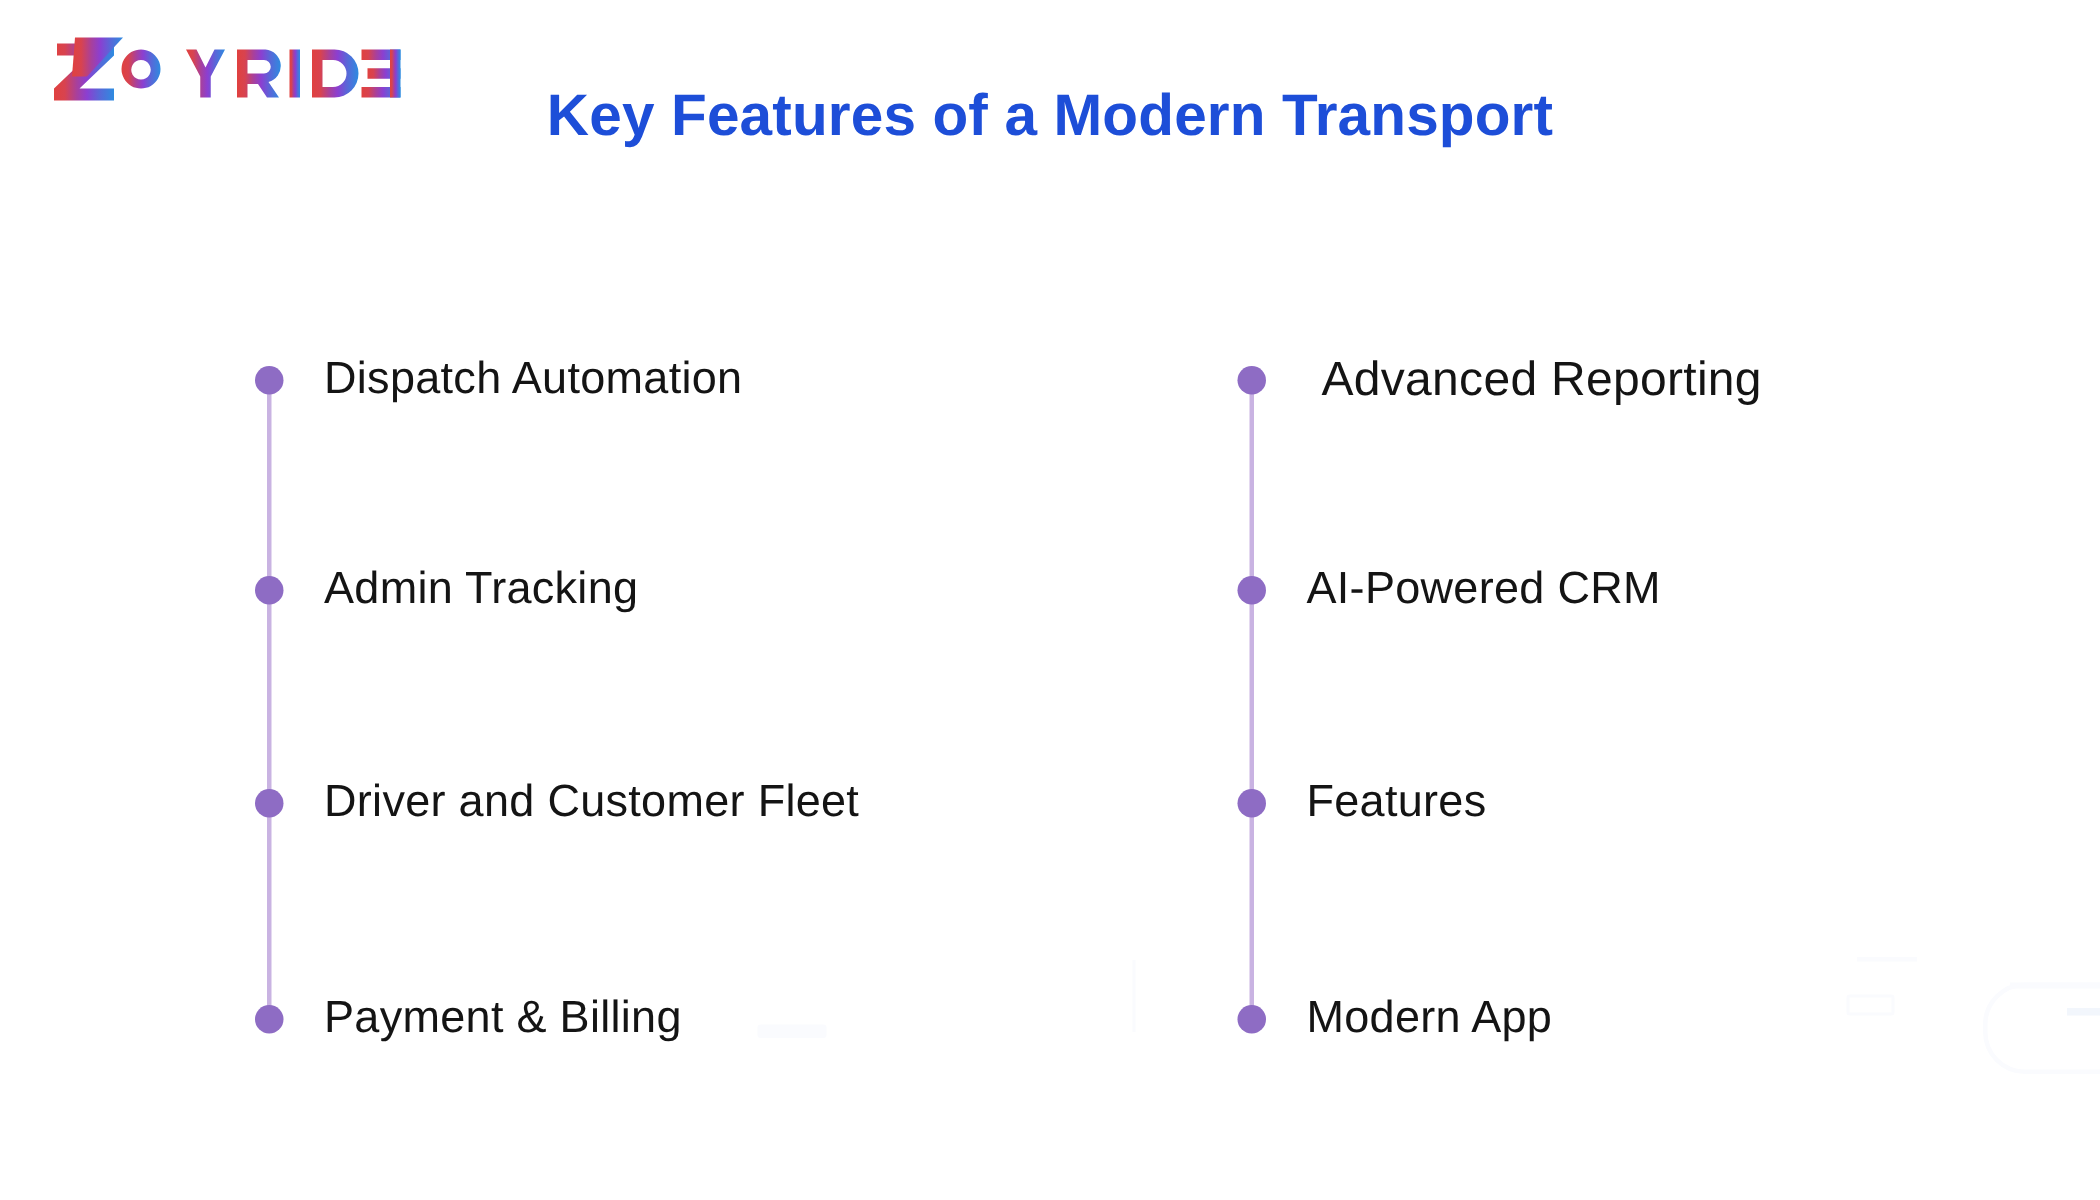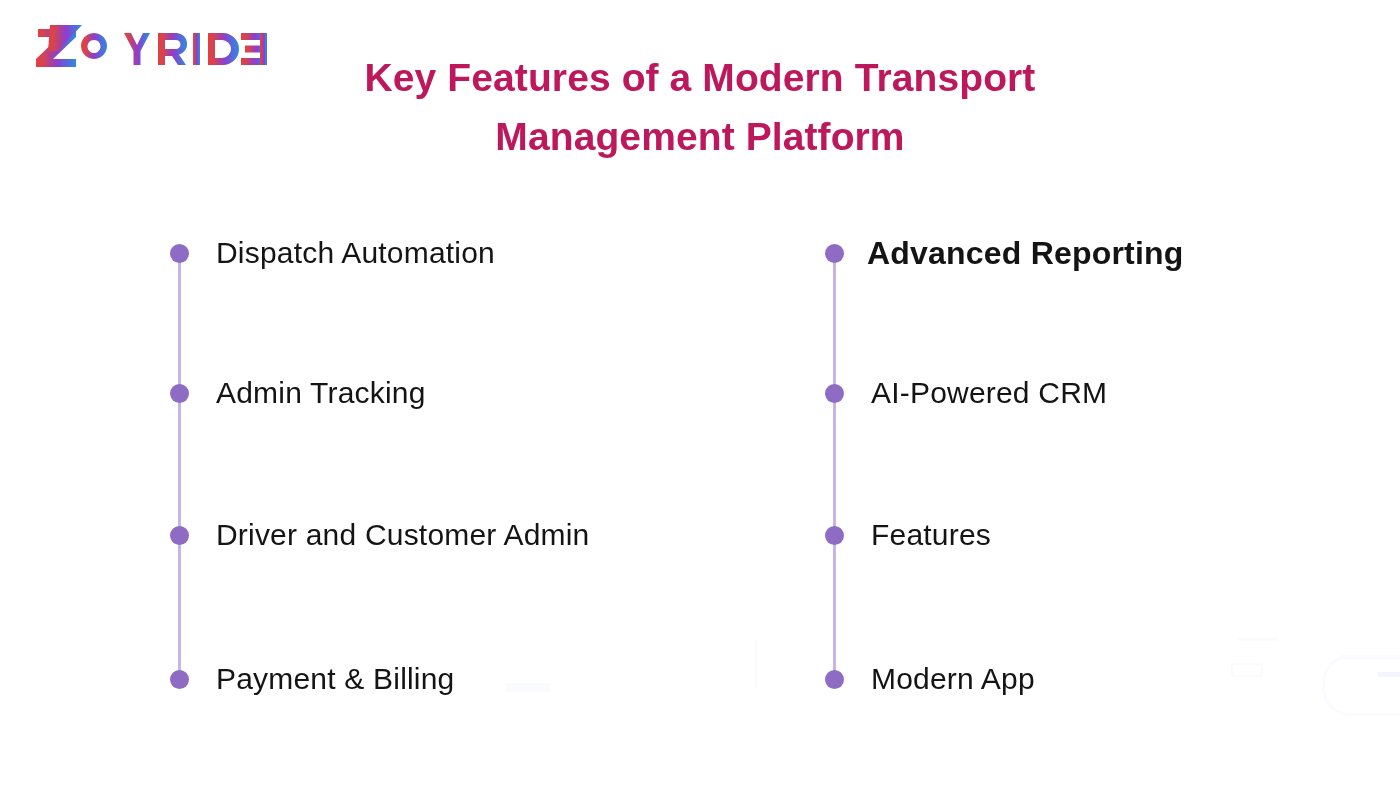--- a/index.html
+++ b/index.html
@@ -40,21 +40,21 @@
   }
   .logo svg { display: block; }
 
   
   .title {
     position: absolute;
     left: 250px;
     top: 48px;
     width: 900px;
     text-align: center;
-    color: #be185d;
+    color: #1d4ed8;
     font-size: 39px;
     font-weight: 600;
     line-height: 59px;
     letter-spacing: 0.1px;
   }
 
   
   .columns {
     position: absolute;
     left: 0;
@@ -104,23 +104,22 @@
     top: 50%;
     transform: translateY(-50%);
     white-space: nowrap;
     color: #141414;
     font-size: 30px;
     font-weight: 400;
     letter-spacing: 0.2px;
   }
   
   .col-right .feature.first .label {
-    left: 62px;
+    left: 76px;
     font-size: 32px;
-    font-weight: bold;
   }
 
   .r0 { top:  15px; }
   .r1 { top: 155px; }
   .r2 { top: 297px; }
   .r3 { top: 441px; }
 </style>
 </head>
 <body>
 
@@ -162,39 +161,38 @@
       <rect x="209" y="12" width="26" height="7"></rect>
       <rect x="213" y="24.5" width="22" height="7"></rect>
       <rect x="209" y="37" width="26" height="7"></rect>
       <rect x="228" y="12" width="7" height="32"></rect>
     </g>
   </svg>
 </div>
 
 <div class="title">
   <span>Key Features of a Modern Transport</span><br>
-  <span>Management Platform</span>
 </div>
 
 <div class="columns">
 
   <div class="col col-left">
     <div class="spine"></div>
 
     <div class="feature r0 first">
       <span class="dot"></span>
       <span class="label">Dispatch Automation</span>
     </div>
     <div class="feature r1">
       <span class="dot"></span>
       <span class="label">Admin Tracking</span>
     </div>
     <div class="feature r2">
       <span class="dot"></span>
-      <span class="label">Driver and Customer Admin</span>
+      <span class="label">Driver and Customer Fleet</span>
     </div>
     <div class="feature r3">
       <span class="dot"></span>
       <span class="label">Payment &amp; Billing</span>
     </div>
   </div>
 
   <div class="col col-right">
     <div class="spine"></div>
 

